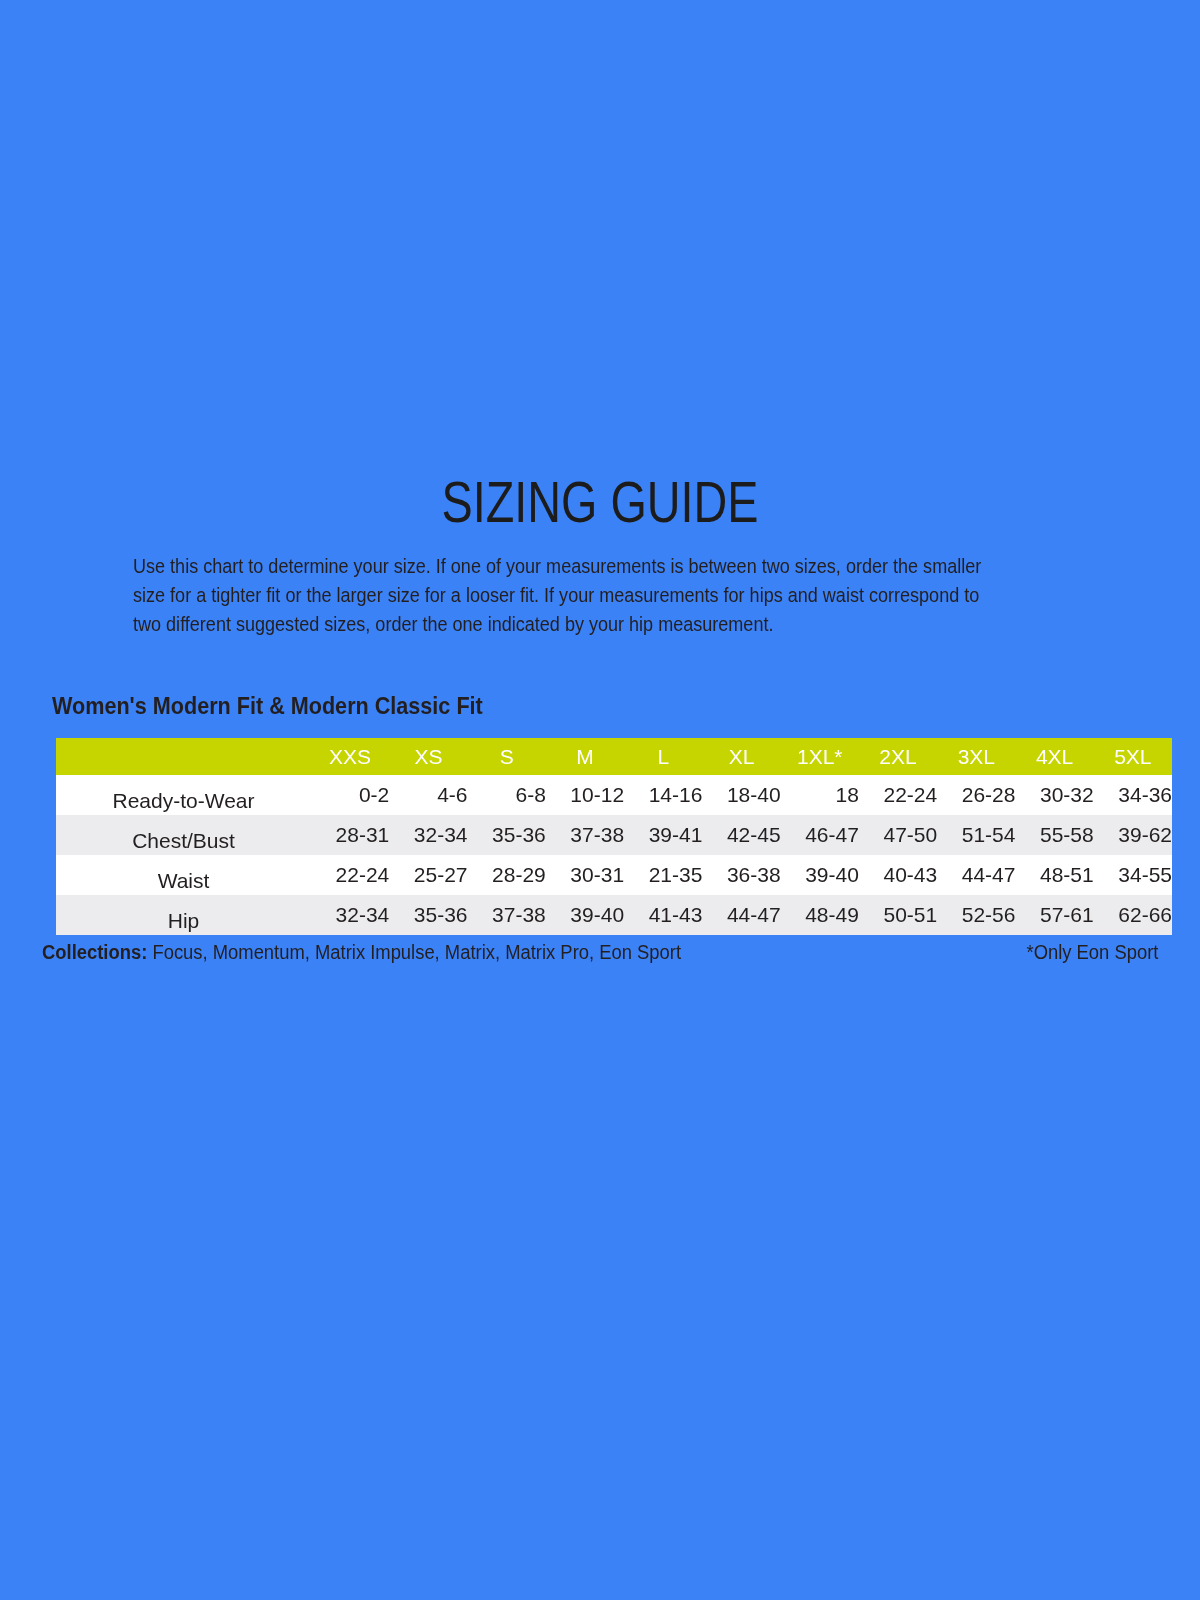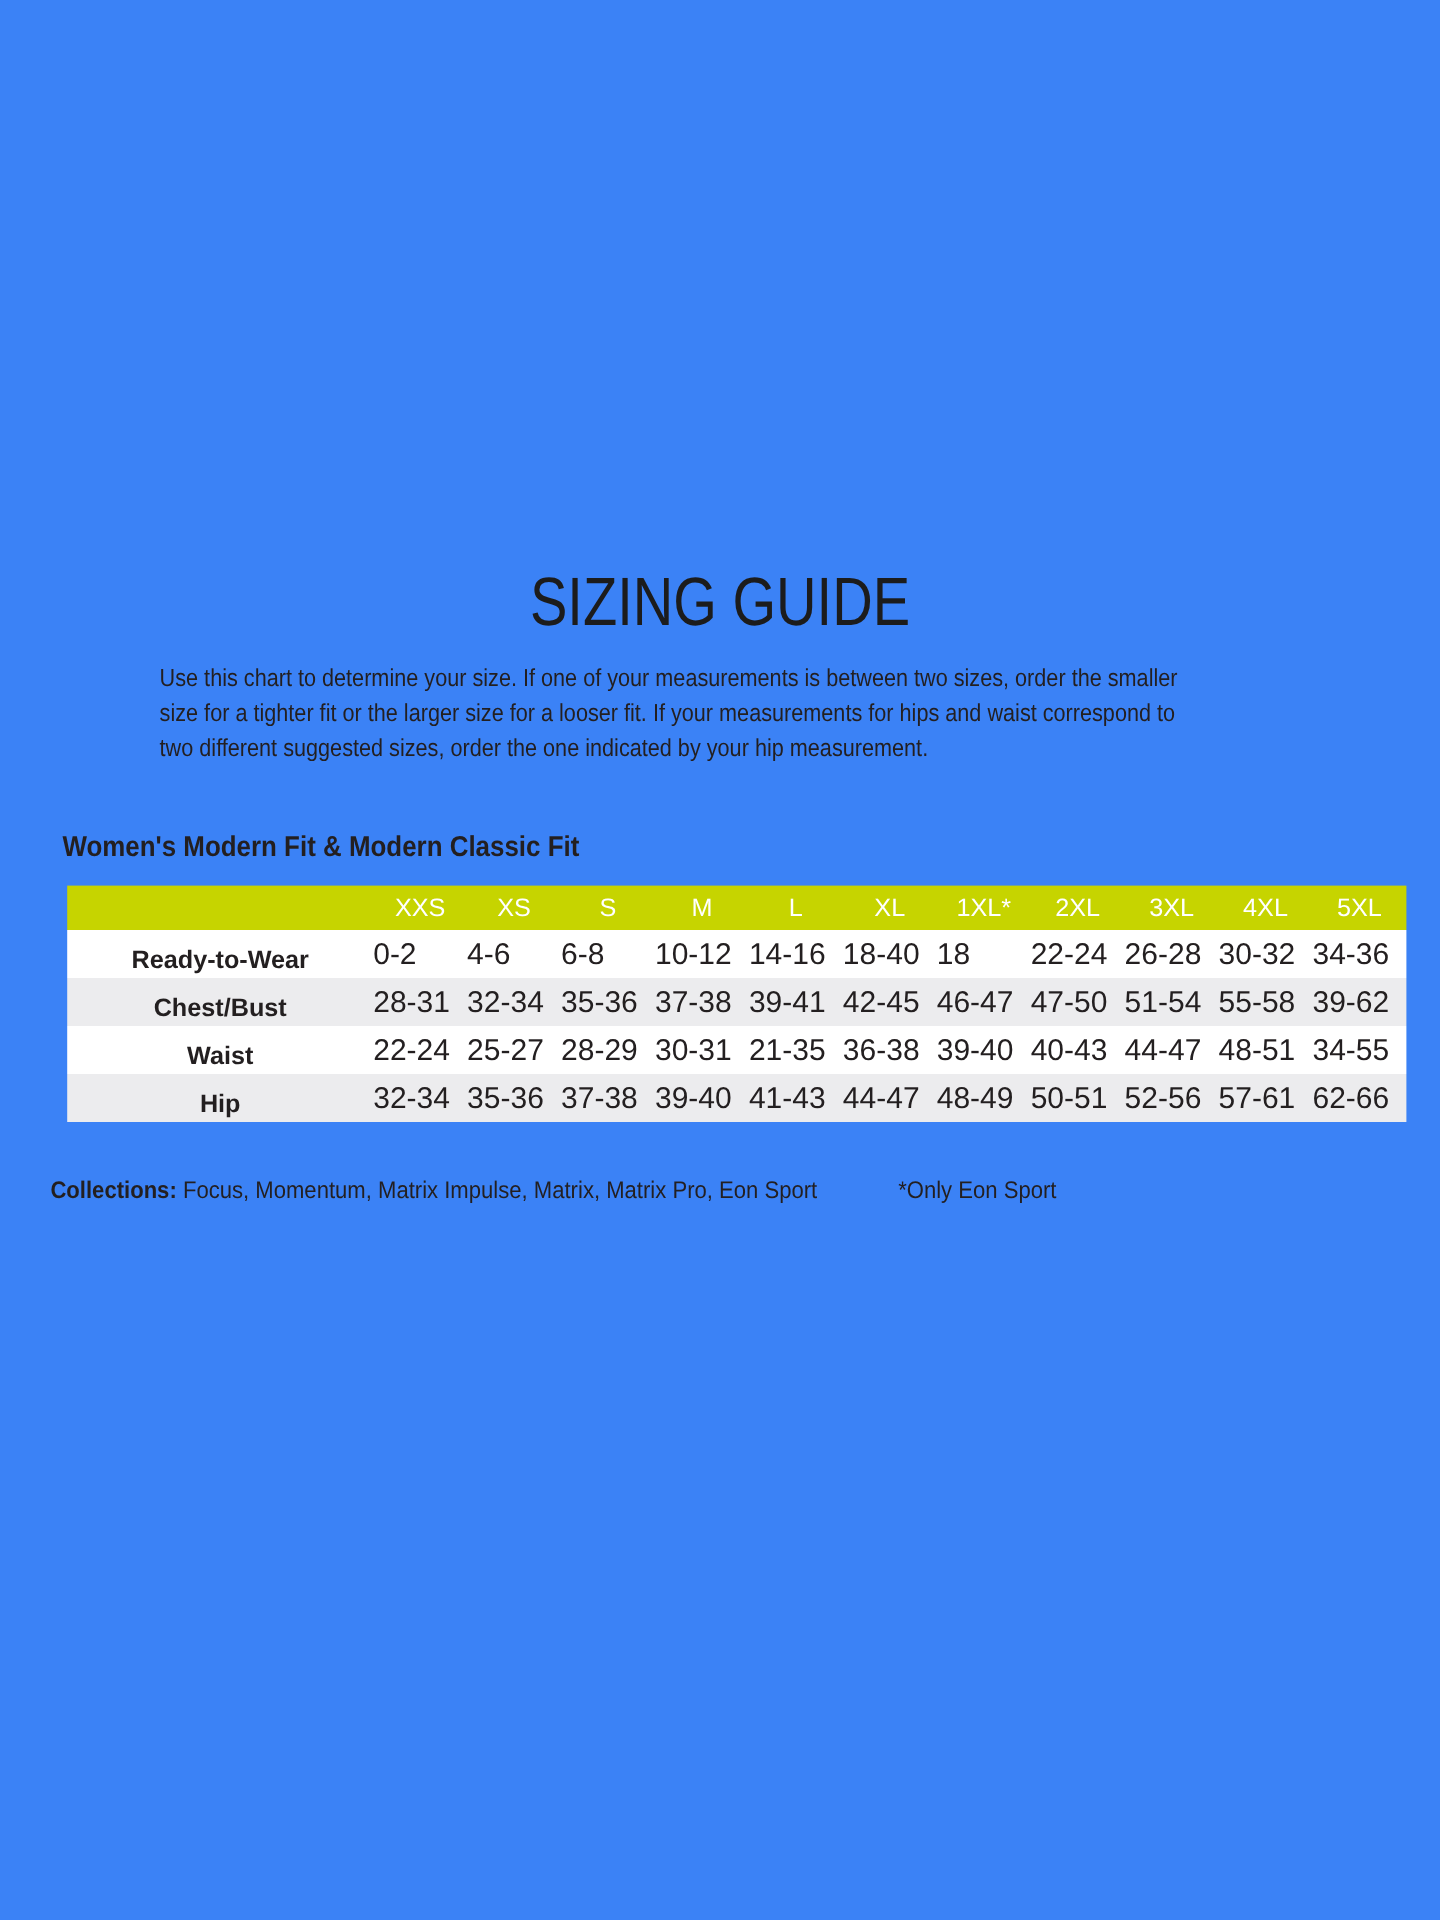--- a/index.html
+++ b/index.html
@@ -77,38 +77,38 @@
     color: var(--header-text);
     font-size: 21px;
     font-weight: 400;
   }
   .corner-cell { height: 100%; }
   .trow { height: 40px; background: #ffffff; }
   .trow.alt { background: var(--alt-row); }
   .rlabel {
     text-align: center;
     font-size: 21px;
-    font-weight: 700;
+    font-weight: 400;
     margin-top: 12px;
   }
   .cell {
-    text-align: left;
-    font-size: 25px;
+    text-align: right;
+    font-size: 21px;
     font-weight: 400;
   }
   .footer-row {
     position: absolute;
     top: 939px;
     left: 42px;
     width: 1116px;
     display: flex;
+    justify-content: space-between;
     align-items: baseline;
     font-size: 20px;
     line-height: 26px;
-    margin-top: 40px;
   }
   .collections {
     transform: scaleX(0.92);
     transform-origin: left top;
     white-space: nowrap;
   }
   .collections .bold { font-weight: 700; }
   .note {
     transform: scaleX(0.92);
     transform-origin: right top;

